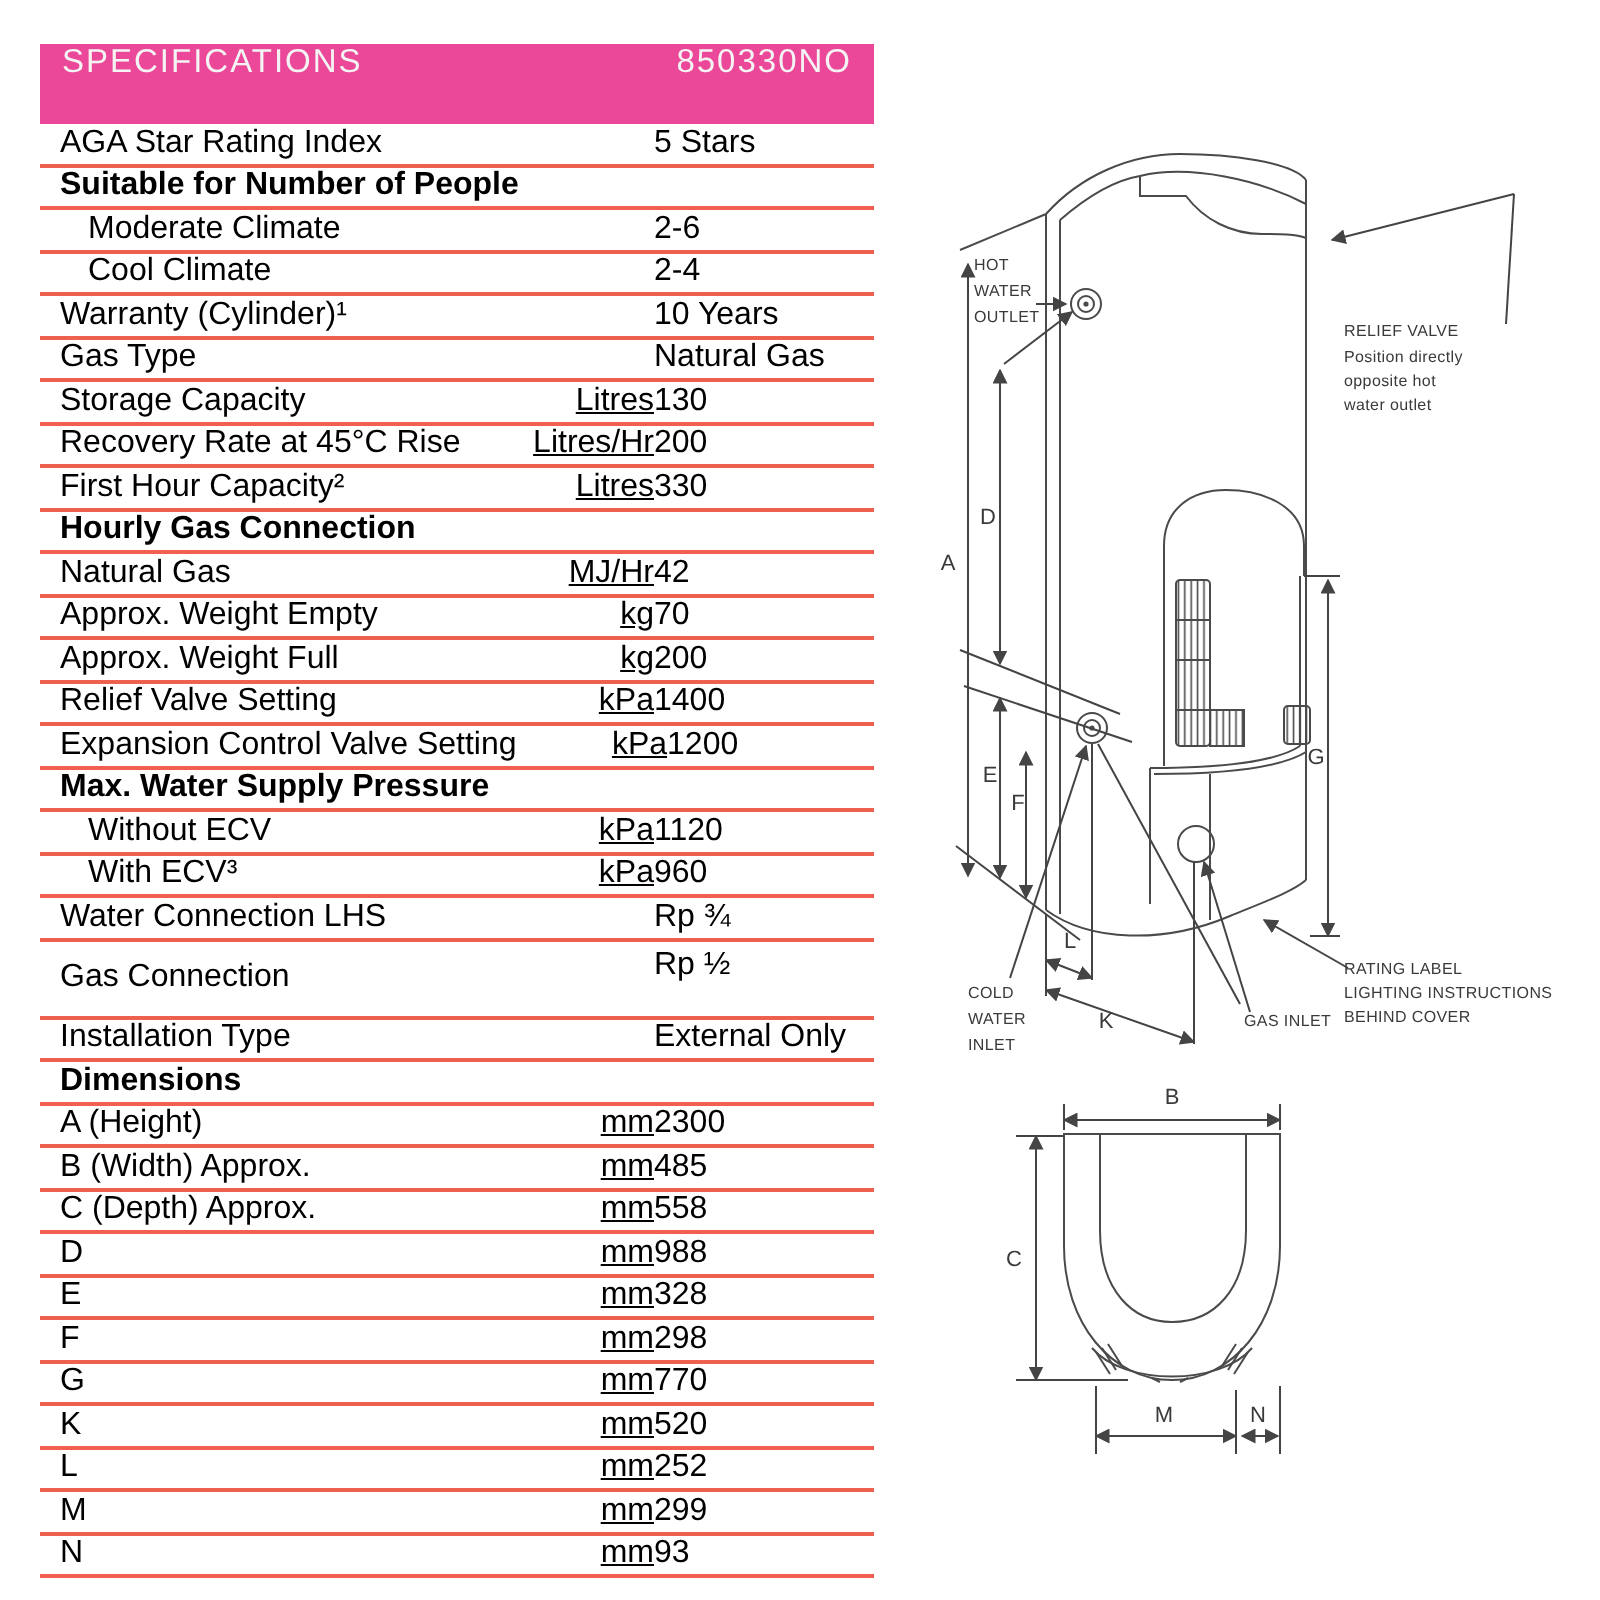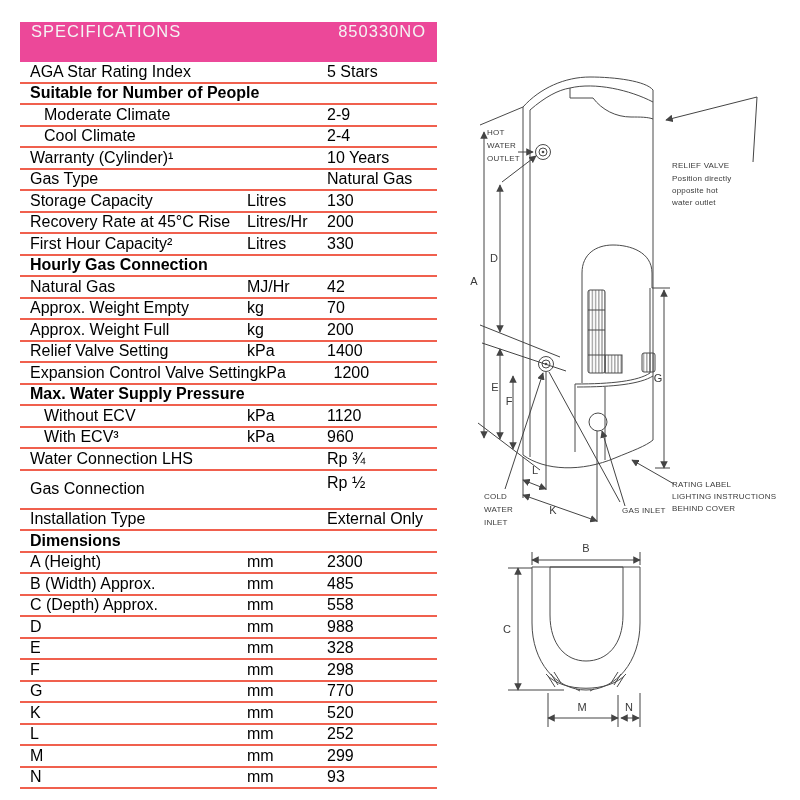--- a/index.html
+++ b/index.html
@@ -12,21 +12,21 @@
     height:40px;background:#ec4899;color:#f4f4f4;display:flex;
     justify-content:space-between;padding:0 11px;
     font-size:16.5px;letter-spacing:1px;
   }
   .row{
     display:flex;align-items:center;height:21.5px;box-sizing:border-box;
     border-bottom:2px solid #f0604e;font-size:16px;color:#000000;
   }
   .row .lbl{flex:1;padding-left:10px;white-space:nowrap;}
   .row.indent .lbl{padding-left:24px;}
-  .row .unit{width:80px;text-align:left;}
+  .row .unit{width:80px;text-align:right;text-decoration:underline;}
   .row .val{width:110px;}
   .row.section{font-weight:bold;}
   .row.tall{height:39px;}
   .row.tall .val{align-self:flex-start;padding-top:3px;}
   svg{position:absolute;}
   #front-view{left:450px;top:40px;}
   #plan-view{left:480px;top:535px;}
   .ln{stroke:#4a4a4a;stroke-width:1;fill:none;}
   .dim{stroke:#444444;stroke-width:1;fill:none;}
   .lab{font-family:"Liberation Sans",sans-serif;font-size:8px;fill:#3a3a3a;letter-spacing:.2px;}
@@ -45,21 +45,21 @@
         <span class="lbl">AGA Star Rating Index</span>
         <span class="unit"></span>
         <span class="val">5 Stars</span>
       </div>
       <div class="row section">
         <span class="lbl">Suitable for Number of People</span>
       </div>
       <div class="row indent">
         <span class="lbl">Moderate Climate</span>
         <span class="unit"></span>
-        <span class="val">2-9</span>
+        <span class="val">2-6</span>
       </div>
       <div class="row indent">
         <span class="lbl">Cool Climate</span>
         <span class="unit"></span>
         <span class="val">2-4</span>
       </div>
       <div class="row">
         <span class="lbl">Warranty (Cylinder)¹</span>
         <span class="unit"></span>
         <span class="val">10 Years</span>

